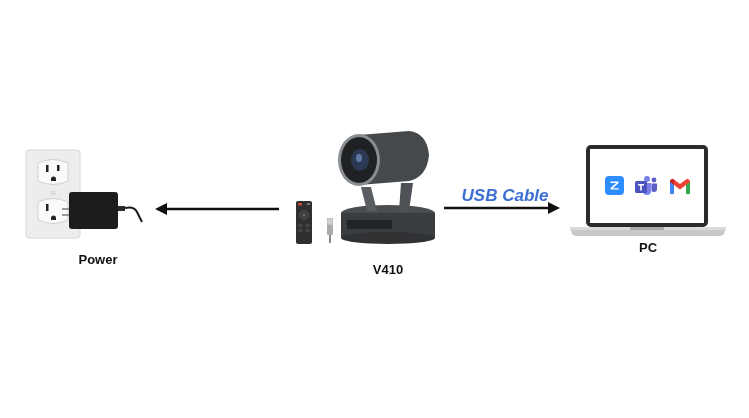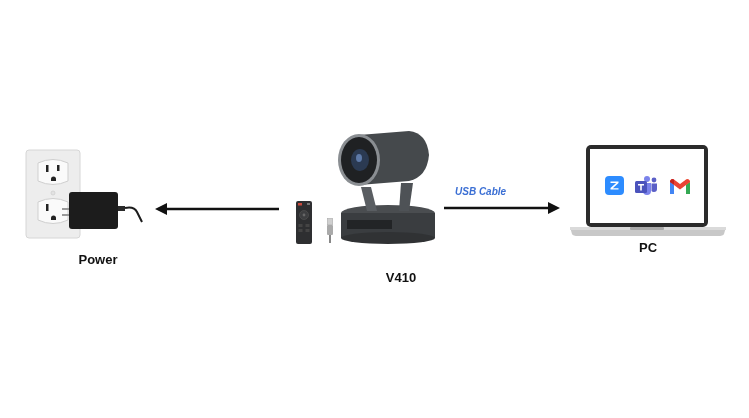--- a/index.html
+++ b/index.html
@@ -12,21 +12,22 @@
       font-weight: bold;
       font-size: 13px;
       color: #111111;
       text-align: center;
     }
     .usb-label {
       position: absolute;
       font-family: "Liberation Sans", sans-serif;
       font-weight: bold;
       font-style: italic;
-      font-size: 10px;
+      font-size: 17px;
+      text-align: center;
     }
   </style>
 </head>
 <body>
 
 <div class="abs" style="left:24px; top:148px; width:130px; height:95px;">
   <svg width="130" height="95" viewBox="0 0 130 95">
 
     <rect x="2" y="2" width="54" height="88" rx="3" fill="#ededed" stroke="#d6d6d6" stroke-width="1"></rect>
 
@@ -89,21 +90,21 @@
     <path d="M24 62 L34 62 L40 86 L30 86 Z" fill="#5a5e62"></path>
     <path d="M64 58 L76 58 L72 86 L62 86 Z" fill="#4e5256"></path>
 
     <path d="M22 10 L72 6 Q90 8 92 30 Q90 52 72 56 L22 60 Z" fill="#45494c"></path>
     <ellipse cx="22" cy="35" rx="21" ry="26" fill="#8a8e92"></ellipse>
     <ellipse cx="22" cy="35" rx="18" ry="23" fill="#1f2123"></ellipse>
     <ellipse cx="23" cy="35" rx="9" ry="11" fill="#2b3a52"></ellipse>
     <ellipse cx="22" cy="33" rx="3" ry="4" fill="#5e7aa8"></ellipse>
   </svg>
 </div>
-<div class="label" style="left:376px; top:262px; width:50px;margin-top:8px;">V410</div>
+<div class="label" style="left:363px; top:262px; width:50px;">V410</div>
 
 <div class="usb-label" style="left:455px; top:186px; width:100px; color:#3b6fd4;">USB Cable</div>
 
 <div class="abs" style="left:444px; top:201px; width:116px; height:14px;">
   <svg width="116" height="14" viewBox="0 0 116 14">
     <line x1="0" y1="7" x2="106" y2="7" stroke="#111" stroke-width="2.5"></line>
     <polygon points="116,7 104,1 104,13" fill="#111"></polygon>
   </svg>
 </div>
 

